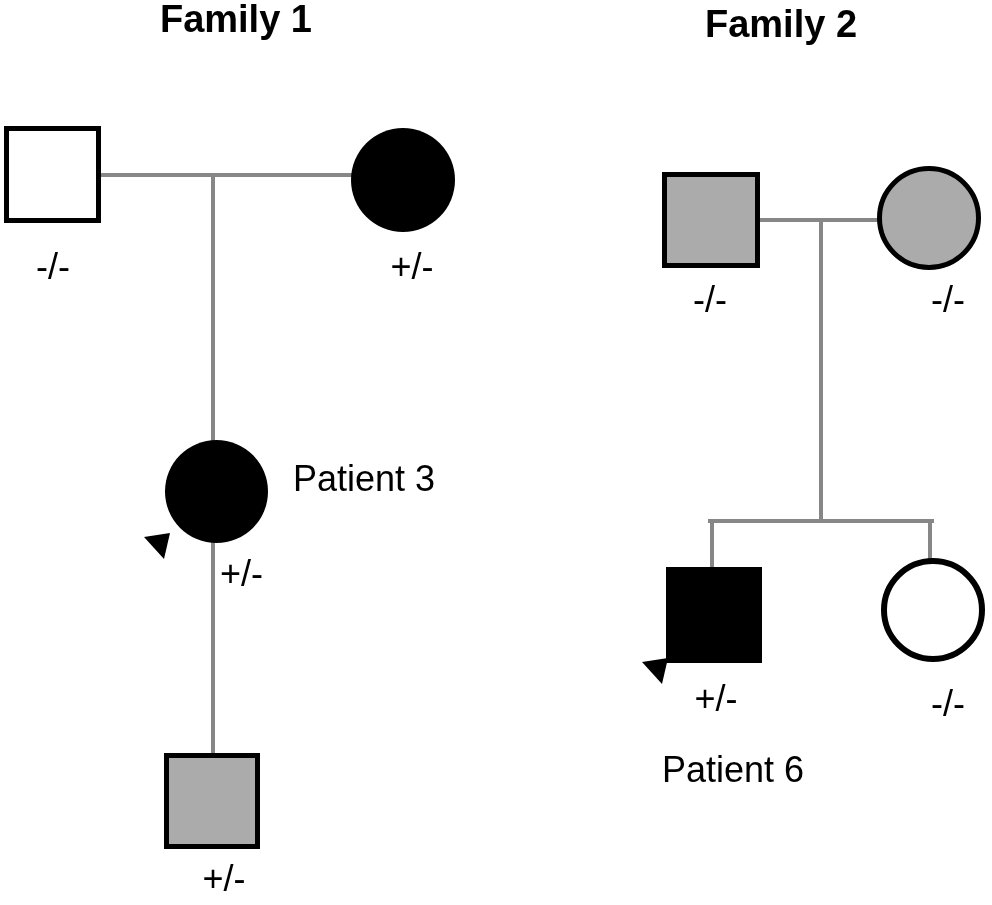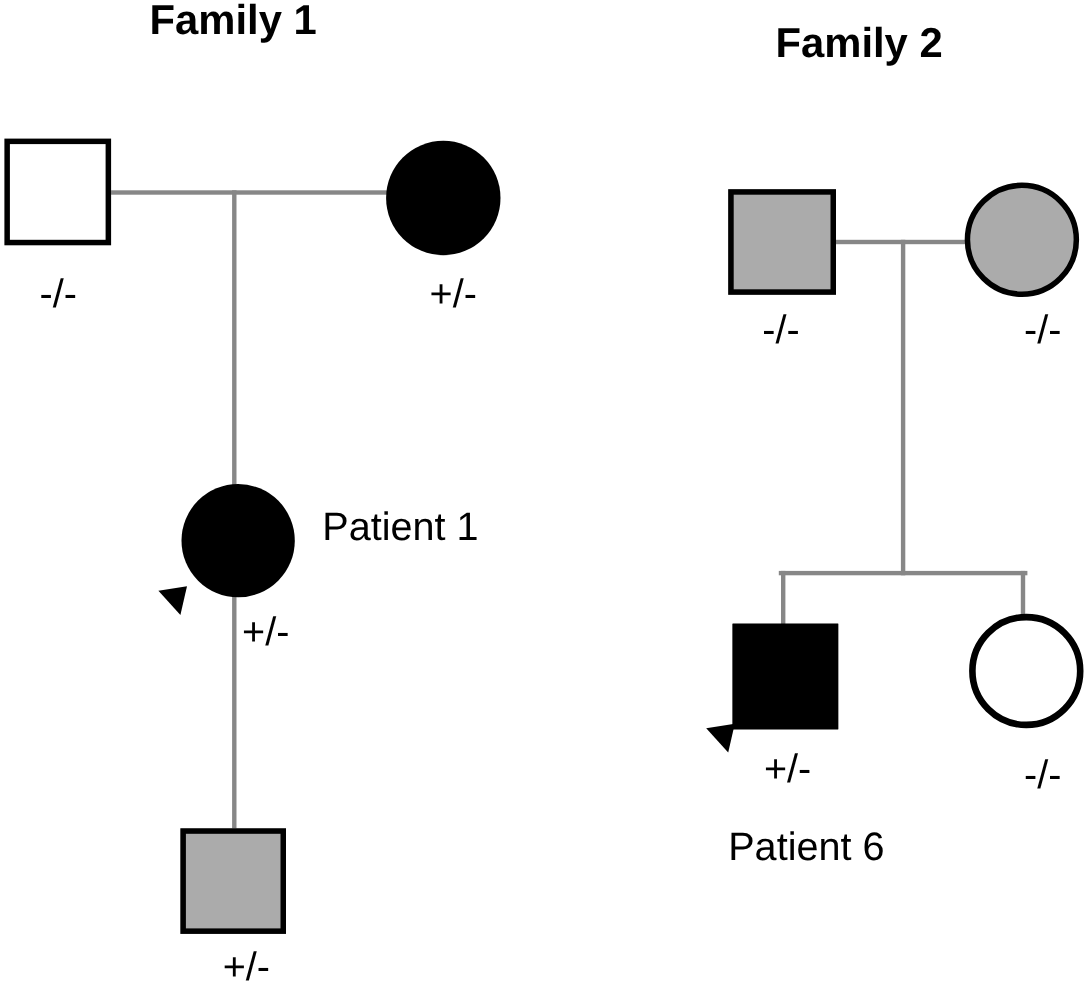--- a/index.html
+++ b/index.html
@@ -42,42 +42,42 @@
 
   <div class="shape square" style="left:4px;top:126px;width:97px;height:97px;"></div>
   <div class="shape circle filled" style="left:351px;top:128px;width:104px;height:104px;"></div>
   <div class="shape circle filled" style="left:165px;top:440px;width:103px;height:103px;"></div>
   <div class="shape square gray" style="left:164px;top:753px;width:96px;height:96px;"></div>
 
   <svg class="arrow" style="left:143px;top:531px;" width="28" height="30" viewBox="0 0 28 30">
     <polygon points="1,6 27,2 21,28"></polygon>
   </svg>
 
-  <div class="lbl title" style="left:112px;top:0px;">Family 1</div>
+  <div class="lbl title" style="left:112px;top:0px;text-align:right;">Family 1</div>
   <div class="lbl centered" style="left:3px;top:249px;">-/-</div>
   <div class="lbl centered" style="left:362px;top:249px;">+/-</div>
-  <div class="lbl" style="left:293px;top:461px;">Patient 1</div>
+  <div class="lbl" style="left:293px;top:461px;">Patient 3</div>
   <div class="lbl" style="left:220px;top:556px;">+/-</div>
   <div class="lbl centered" style="left:174px;top:861px;">+/-</div>
 
   <div class="line" style="left:756px;top:218px;width:126px;height:4px;"></div>
   <div class="line" style="left:819px;top:218px;width:4px;height:305px;"></div>
   <div class="line" style="left:708px;top:519px;width:226px;height:4px;"></div>
   <div class="line" style="left:710px;top:519px;width:4px;height:52px;"></div>
   <div class="line" style="left:928px;top:519px;width:4px;height:45px;"></div>
 
   <div class="shape square gray" style="left:662px;top:172px;width:98px;height:96px;"></div>
   <div class="shape circle gray" style="left:877px;top:166px;width:104px;height:104px;"></div>
   <div class="shape square filled" style="left:666px;top:567px;width:96px;height:96px;"></div>
   <div class="shape circle open" style="left:881px;top:558px;width:104px;height:104px;"></div>
 
   <svg class="arrow" style="left:641px;top:656px;" width="28" height="30" viewBox="0 0 28 30">
     <polygon points="1,6 27,2 21,28"></polygon>
   </svg>
 
-  <div class="lbl title" style="left:681px;top:21px;">Family 2</div>
+  <div class="lbl title" style="left:681px;top:5px;">Family 2</div>
   <div class="lbl centered" style="left:660px;top:282px;">-/-</div>
   <div class="lbl centered" style="left:898px;top:282px;">-/-</div>
   <div class="lbl centered" style="left:666px;top:681px;">+/-</div>
   <div class="lbl centered" style="left:898px;top:686px;">-/-</div>
   <div class="lbl" style="left:662px;top:752px;">Patient 6</div>
 
 </div>
 
 </body></html>

